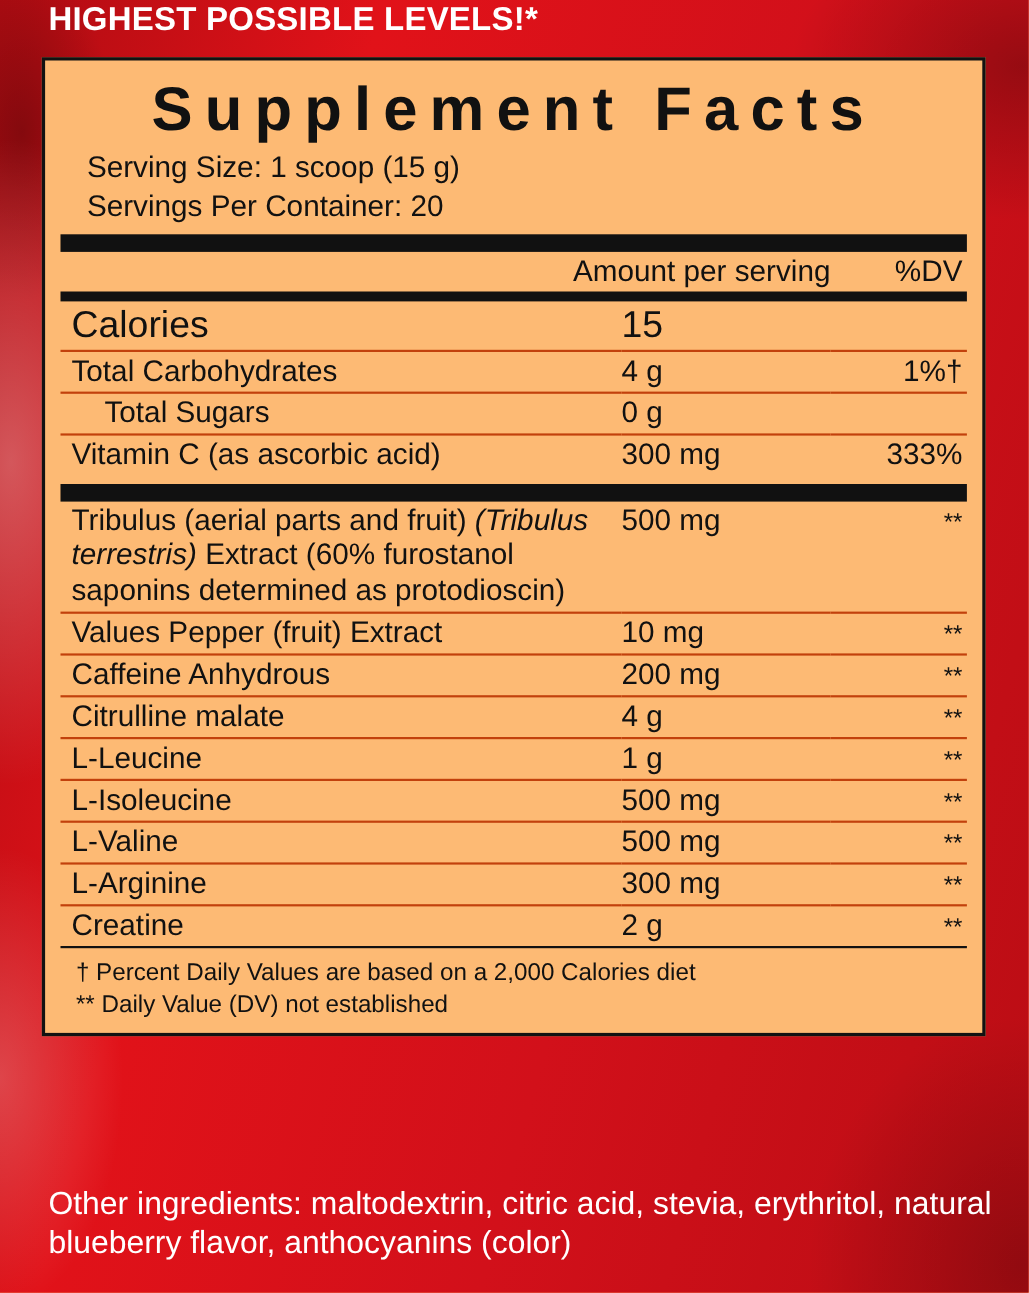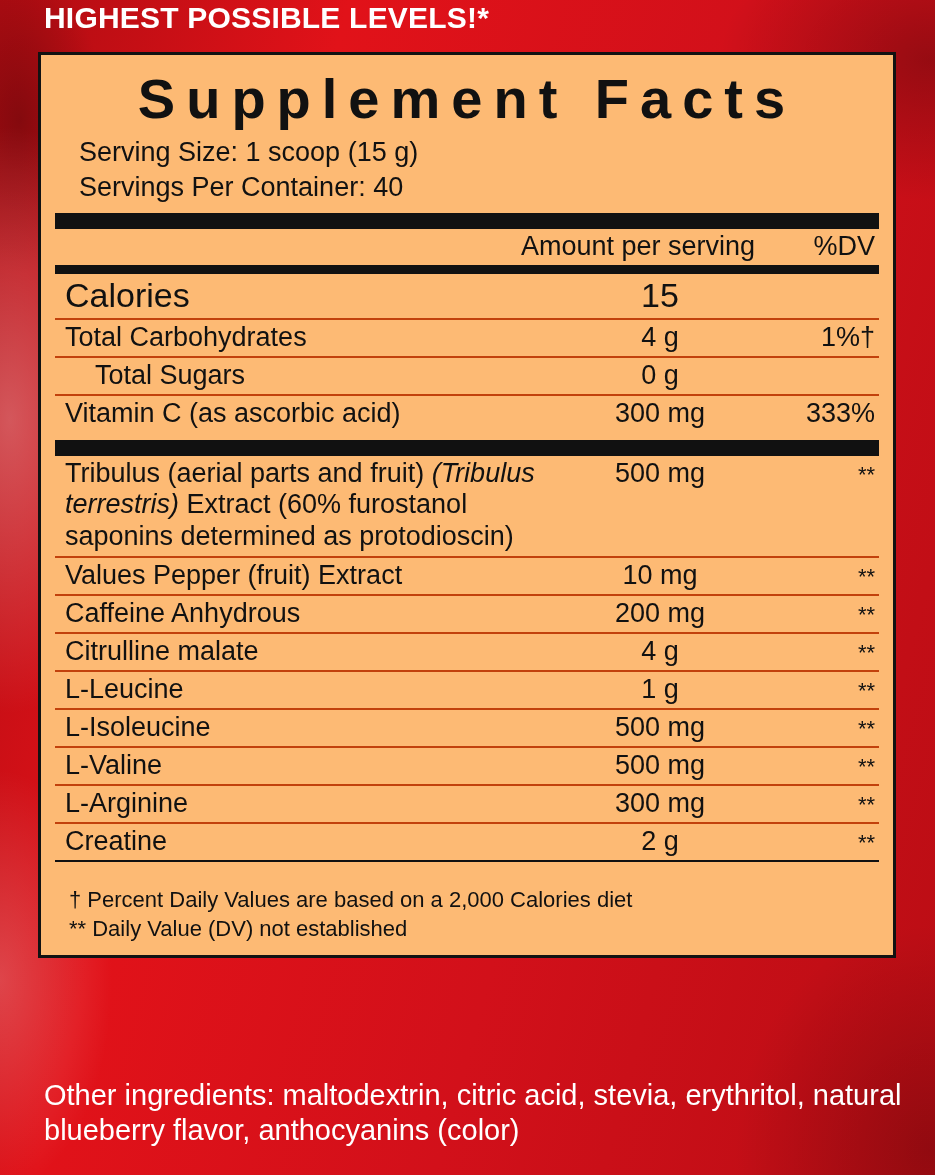--- a/index.html
+++ b/index.html
@@ -88,41 +88,40 @@
     width: 100%;
     border-collapse: collapse;
     font-size: 27px;
     color: #111;
   }
   table.facts td {
     vertical-align: baseline;
     padding: 2px 0 3px 0;
   }
   .col-name { text-align: left; padding-left: 10px !important; }
-  .col-amt { text-align: center; width: 190px; white-space: nowrap; }
+  .col-amt { text-align: left; width: 190px; white-space: nowrap; }
   .col-dv  { text-align: right; width: 120px; white-space: nowrap; padding-right: 4px !important; }
   tr.rule > td { border-top: 2px solid #c2410c; }
   .hdr-row td {
     font-size: 27px;
     padding-bottom: 4px;
   }
   .hdr-amt { text-align: right; font-weight: normal; }
   .hdr-dv { text-align: right; }
   .calories .col-name { font-size: 34px; }
   .calories .col-amt { font-size: 34px; }
   .indent { padding-left: 40px !important; }
   .stars { font-size: 22px; vertical-align: super; }
   .tribulus-name { line-height: 1.18; padding-right: 16px; }
   .ital { font-style: italic; }
   .footnotes {
     font-size: 22px;
     color: #111;
     line-height: 1.3;
     padding: 8px 0 0 14px;
-    margin-top: 16px;
   }
   .other-ing {
     position: absolute;
     left: 44px;
     top: 1078px;
     width: 870px;
     color: #ffffff;
     font-size: 29px;
     line-height: 1.22;
   }
@@ -136,21 +135,21 @@
 <div class="page">
 
   <div class="headline">HIGHEST POSSIBLE LEVELS!*</div>
 
   <div class="panel">
 
     <div class="sf-title">Supplement Facts</div>
 
     <div class="serving-lines">
       <div>Serving Size: 1 scoop (15 g)</div>
-      <div>Servings Per Container: 40</div>
+      <div>Servings Per Container: 20</div>
     </div>
 
     <div class="bar-thick"></div>
 
     <table class="facts">
       <tbody>
           <tr class="hdr-row">
         <td class="col-name"></td>
         <td class="col-amt hdr-amt">Amount per serving</td>
         <td class="col-dv hdr-dv">%DV</td>

